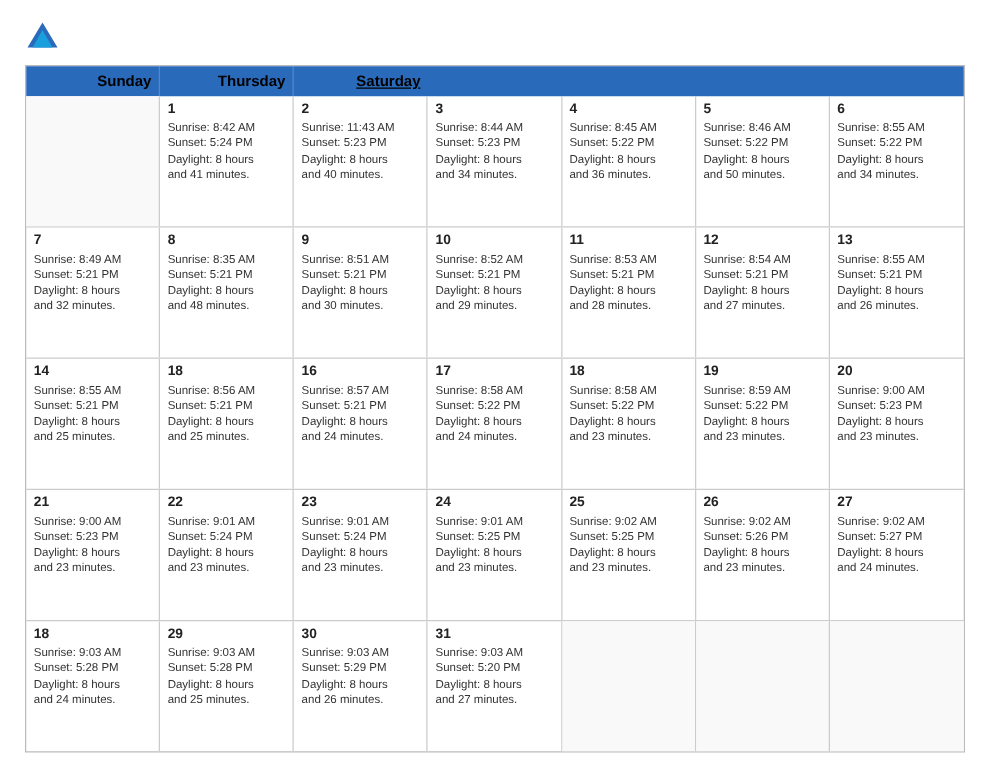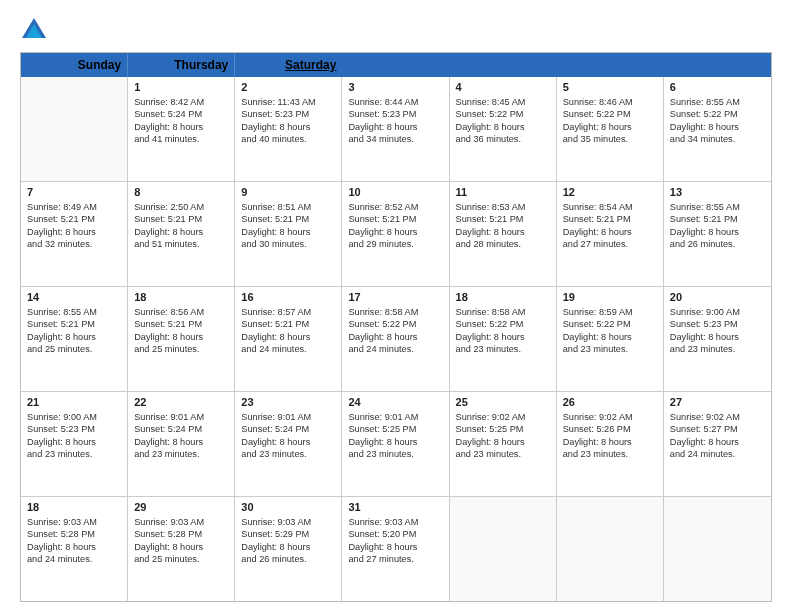--- a/index.html
+++ b/index.html
@@ -164,44 +164,44 @@
             <div class="cell-line">Sunrise: 8:45 AM</div>
             <div class="cell-line">Sunset: 5:22 PM</div>
             <div class="cell-line">Daylight: 8 hours</div>
             <div class="cell-line">and 36 minutes.</div>
           </div>
           <div class="cal-cell">
             <div class="day-num">5</div>
             <div class="cell-line">Sunrise: 8:46 AM</div>
             <div class="cell-line">Sunset: 5:22 PM</div>
             <div class="cell-line">Daylight: 8 hours</div>
-            <div class="cell-line">and 35 minutes.</div>
+            <div class="cell-line">and 50 minutes.</div>
           </div>
           <div class="cal-cell">
             <div class="day-num">6</div>
             <div class="cell-line">Sunrise: 8:55 AM</div>
             <div class="cell-line">Sunset: 5:22 PM</div>
             <div class="cell-line">Daylight: 8 hours</div>
             <div class="cell-line">and 34 minutes.</div>
           </div>
         </div>
         <div class="cal-row">
           <div class="cal-cell">
             <div class="day-num">7</div>
             <div class="cell-line">Sunrise: 8:49 AM</div>
             <div class="cell-line">Sunset: 5:21 PM</div>
             <div class="cell-line">Daylight: 8 hours</div>
             <div class="cell-line">and 32 minutes.</div>
           </div>
           <div class="cal-cell">
             <div class="day-num">8</div>
-            <div class="cell-line">Sunrise: 2:50 AM</div>
-            <div class="cell-line">Sunset: 5:21 PM</div>
-            <div class="cell-line">Daylight: 8 hours</div>
-            <div class="cell-line">and 51 minutes.</div>
+            <div class="cell-line">Sunrise: 8:35 AM</div>
+            <div class="cell-line">Sunset: 5:21 PM</div>
+            <div class="cell-line">Daylight: 8 hours</div>
+            <div class="cell-line">and 48 minutes.</div>
           </div>
           <div class="cal-cell">
             <div class="day-num">9</div>
             <div class="cell-line">Sunrise: 8:51 AM</div>
             <div class="cell-line">Sunset: 5:21 PM</div>
             <div class="cell-line">Daylight: 8 hours</div>
             <div class="cell-line">and 30 minutes.</div>
           </div>
           <div class="cal-cell">
             <div class="day-num">10</div>

